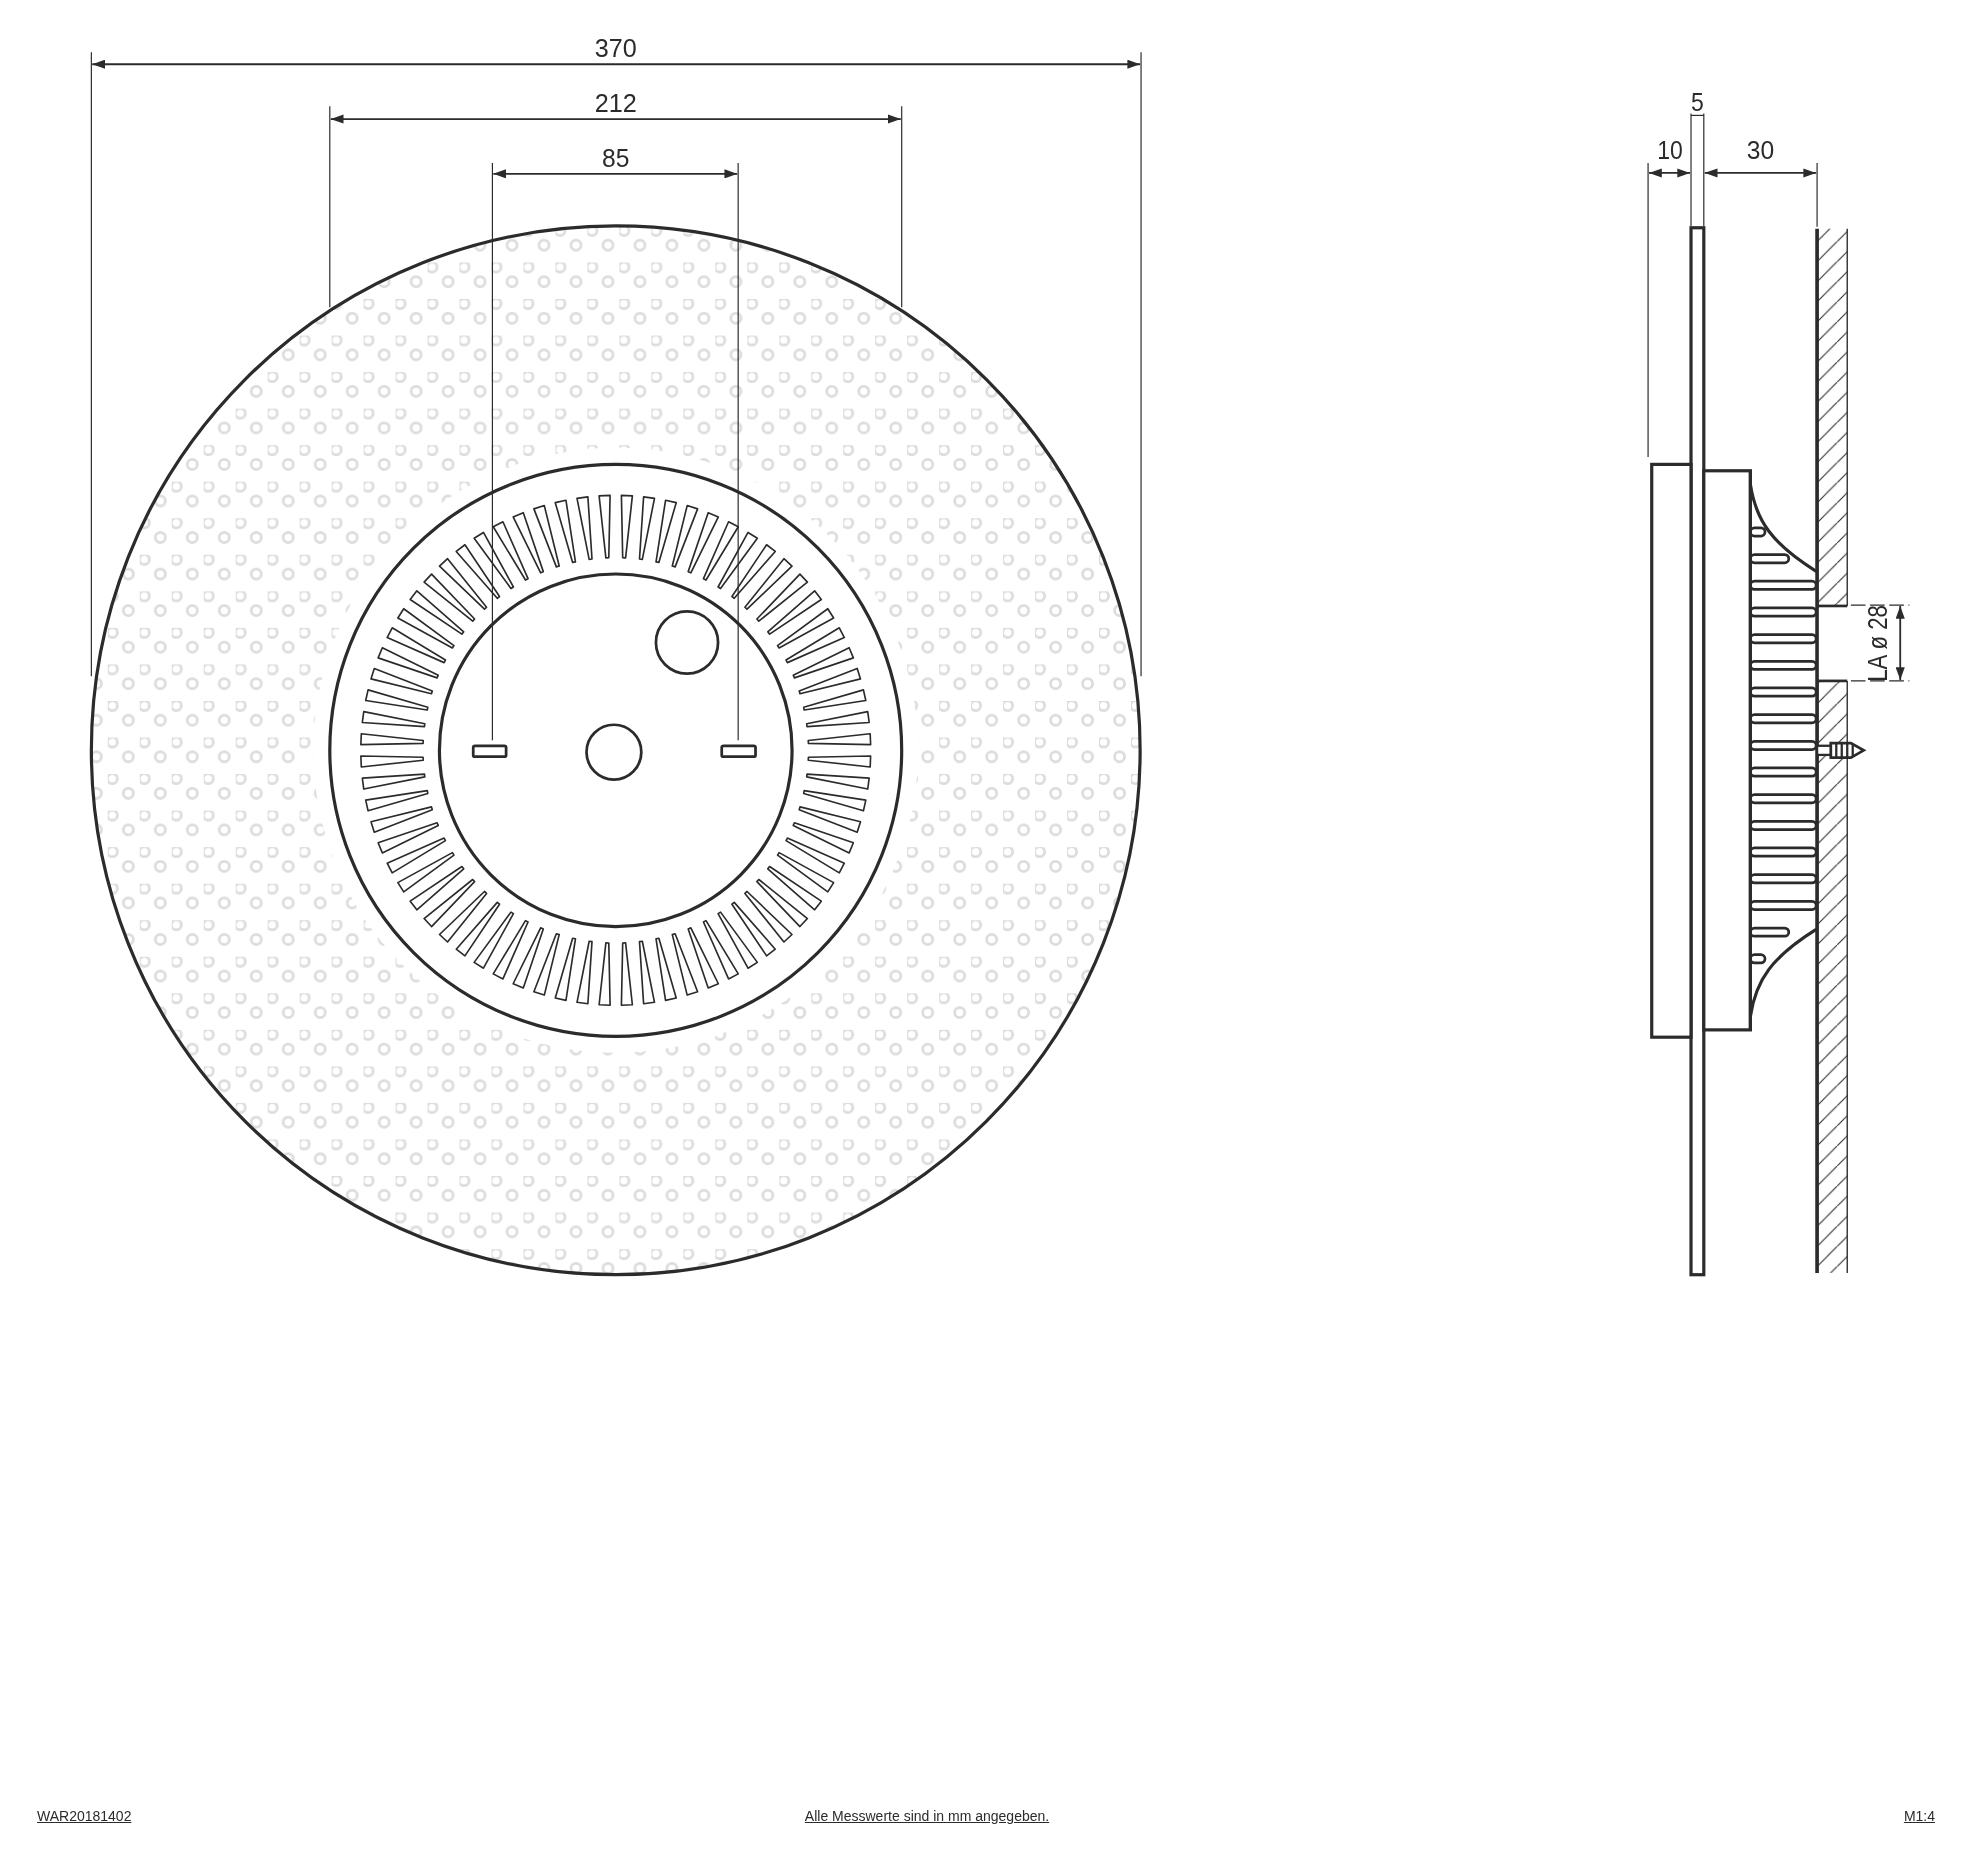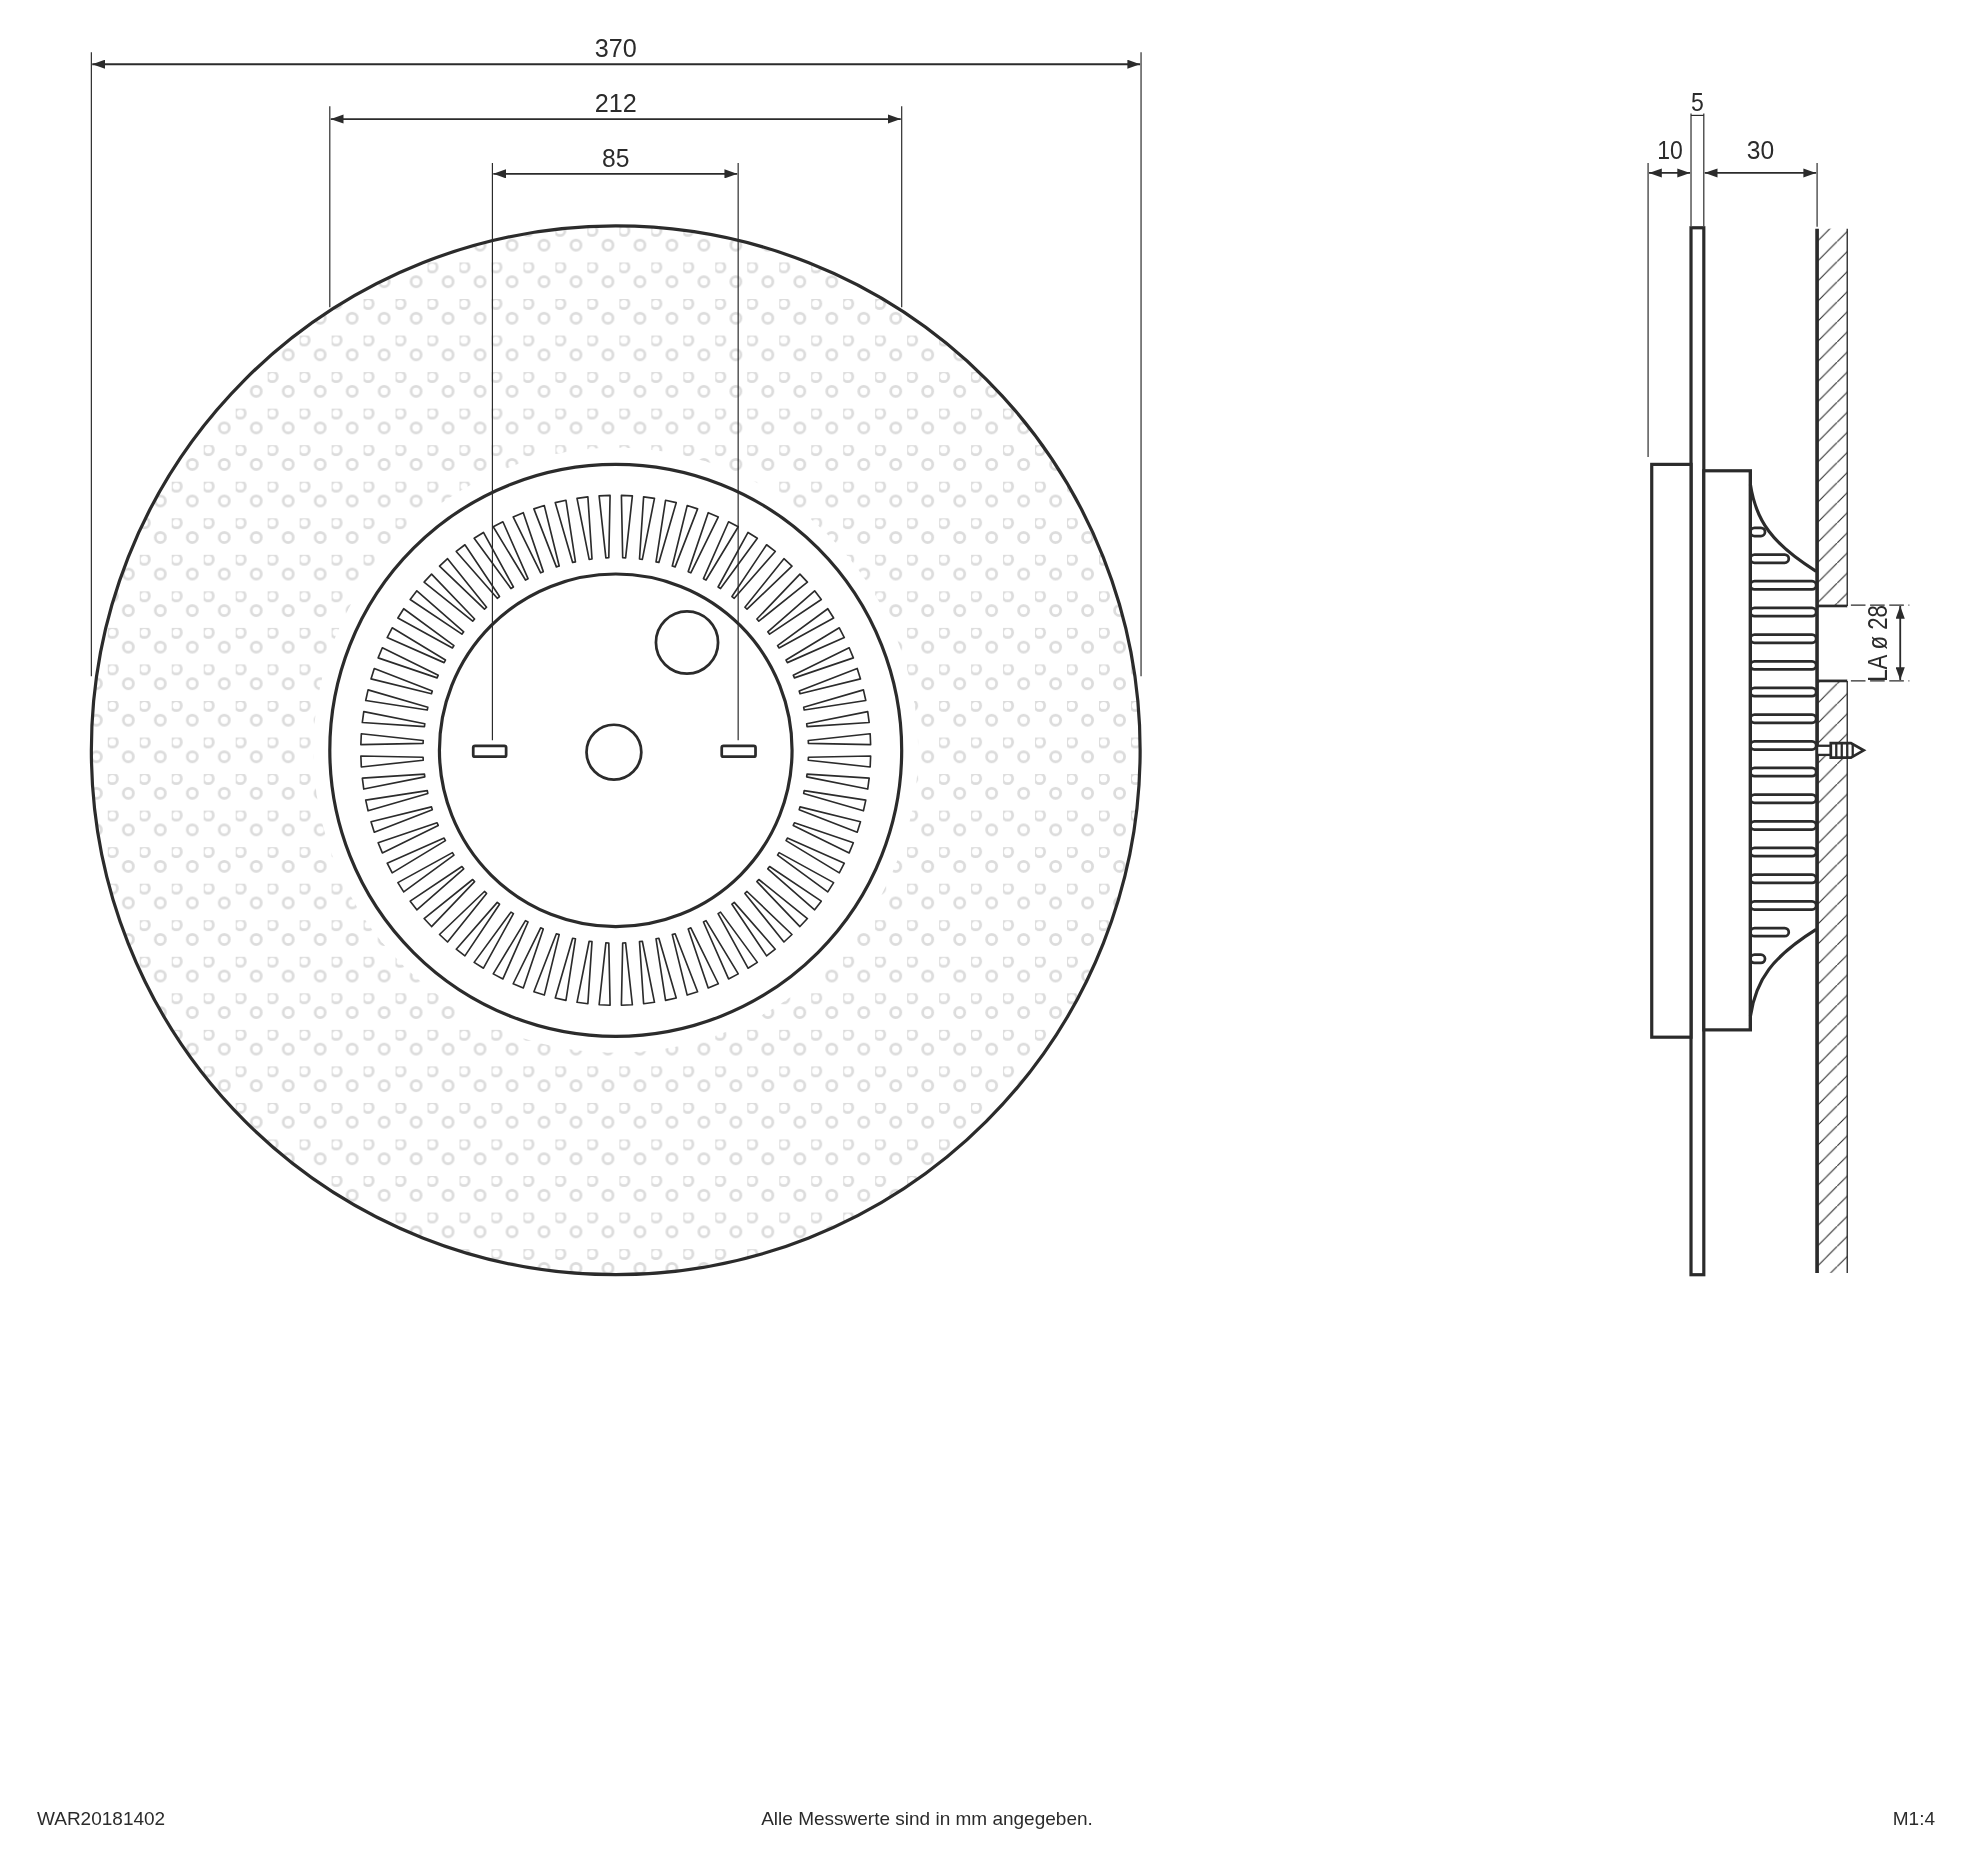--- a/index.html
+++ b/index.html
@@ -1,20 +1,20 @@
 <!DOCTYPE html>
 <html style="font-size:14.6px"><head>
 <meta charset="utf-8">
 <style>
   html, body { margin: 0; padding: 0; background: #ffffff; }
   body { width: 1966px; height: 1867px; position: relative; overflow: hidden; font-family: "Liberation Sans", sans-serif; color: #2b2b2b; }
   #drawing { position: absolute; left: 0; top: 0; width: 1966px; height: 1867px; }
   .dimtext { font-family: "Liberation Sans", sans-serif; font-size: 29px; fill: #2b2b2b; }
   .dimtext-narrow { font-family: "Liberation Sans", sans-serif; font-size: 30px; fill: #2b2b2b; }
-  .footer { position: absolute; top: 1808px; font-size: 19px; color: #2b2b2b; font-family: "Liberation Sans", sans-serif; }
+  .footer { position: absolute; top: 1808px; font-size: 14px; color: #2b2b2b; font-family: "Liberation Sans", sans-serif; text-decoration: underline; }
   #footer-left { left: 37px; }
   #footer-center { left: 0; width: 1782px; text-align: center; padding-left: 72px; box-sizing: border-box; }
   #footer-right { right: 31px; }
 </style>
 </head>
 <body>
 
 <svg id="drawing" xmlns="http://www.w3.org/2000/svg" width="1966" height="1867" viewBox="0 0 2152 2043">
   <defs>
     <pattern id="dots" x="13" y="7" width="35" height="40" patternUnits="userSpaceOnUse">

